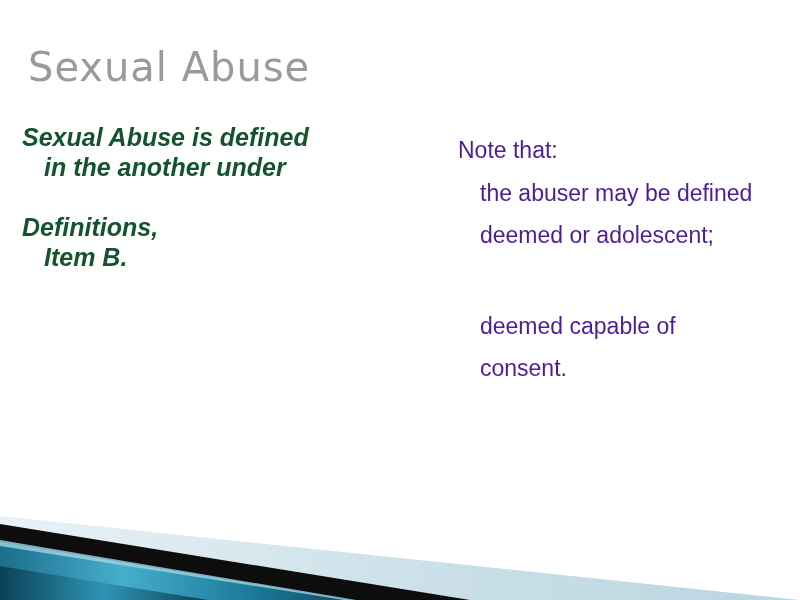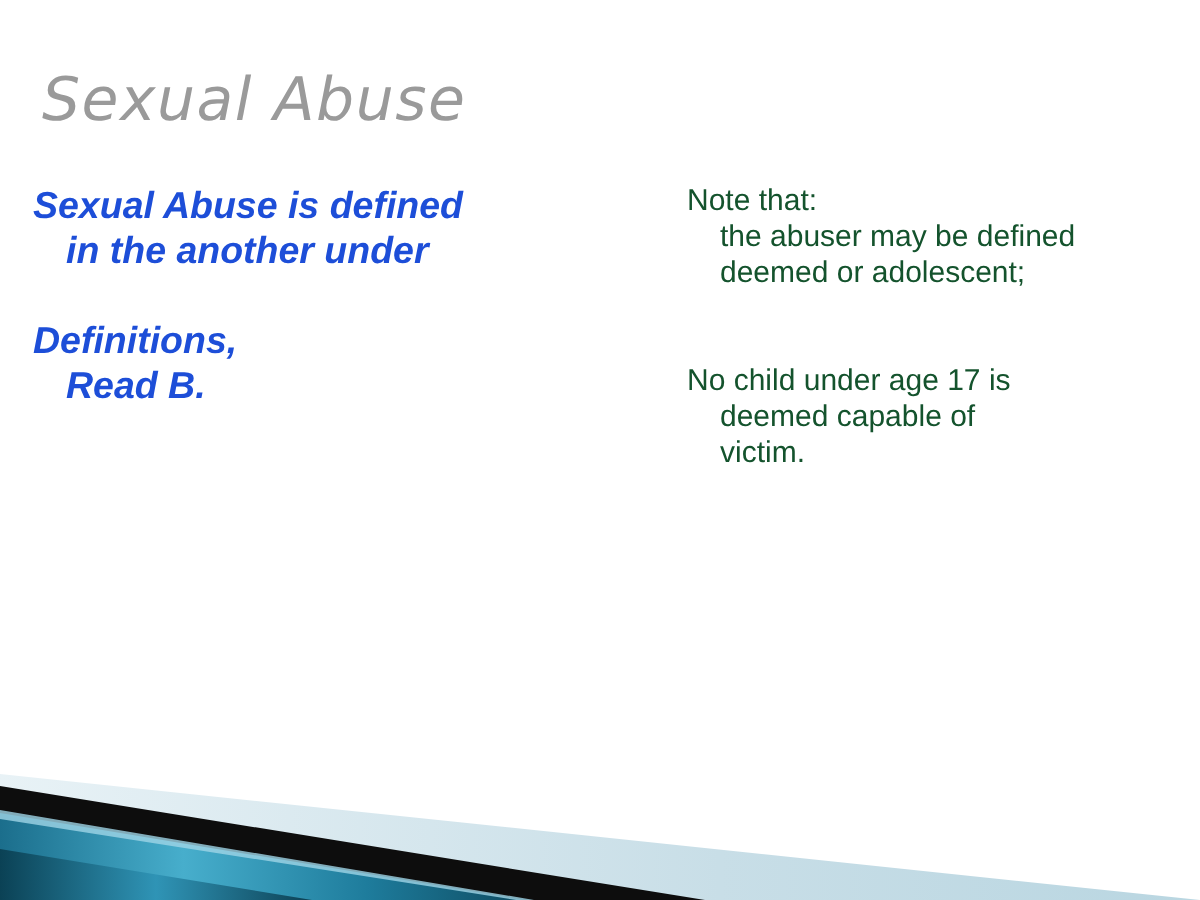--- a/index.html
+++ b/index.html
@@ -24,21 +24,20 @@
   
   .slide-title {
     position: absolute;
     left: 28px;
     top: 44px;
     font-family: "DejaVu Sans", sans-serif;
     font-size: 40px;
     font-weight: 400;
     color: #9a9a9a;
     letter-spacing: 1px;
-    font-style: italic;
     white-space: nowrap;
   }
 
   
   .columns {
     position: absolute;
     left: 0;
     top: 122px;
     width: 800px;
     height: 360px;
@@ -55,30 +54,31 @@
     left: 458px;
     width: 340px;
   }
   .spacer-lg { height: 30px; }
   .spacer-md { height: 24px; }
 
   .left-line {
     font-size: 25px;
     font-style: italic;
     font-weight: bold;
-    color: #1d4ed8;
+    color: #14532d;
     line-height: 1.2;
   }
   .left-indent {
     margin-left: 22px;
   }
   .right-line {
-    font-size: 20px;
-    color: #14532d;
+    font-size: 23px;
+    color: #4c1d95;
     line-height: 1.2;
+    margin-top: 15px;
   }
   .right-indent {
     margin-left: 22px;
   }
 
   
   .deco {
     position: absolute;
     left: 0;
     bottom: 0;
@@ -93,33 +93,32 @@
 
   <div class="slide-title">Sexual Abuse</div>
 
   <div class="columns">
 
     <div class="col col-left">
       <div class="left-line">Sexual Abuse is defined</div>
       <div class="left-line left-indent">in the another under</div>
       <div class="spacer-lg"></div>
       <div class="left-line">Definitions,</div>
-      <div class="left-line left-indent">Read B.</div>
+      <div class="left-line left-indent">Item B.</div>
       <div class="spacer-lg"></div>
     </div>
 
     <div class="col col-right">
       <div class="right-line">Note that:</div>
       <div class="right-line right-indent">the abuser may be defined</div>
       <div class="right-line right-indent">deemed or adolescent;</div>
       <div class="spacer-md"></div>
       <div class="spacer-md"></div>
-      <div class="right-line">No child under age 17 is</div>
       <div class="right-line right-indent">deemed capable of</div>
-      <div class="right-line right-indent">victim.</div>
+      <div class="right-line right-indent">consent.</div>
     </div>
 
   </div>
 
   <svg class="deco" viewBox="0 0 800 120" preserveAspectRatio="none">
     <defs>
       <linearGradient id="gradTeal" x1="0" y1="0" x2="1" y2="0">
         <stop offset="0%" stop-color="#1B6E8C"></stop>
         <stop offset="35%" stop-color="#47AECC"></stop>
         <stop offset="70%" stop-color="#1E7C9C"></stop>

